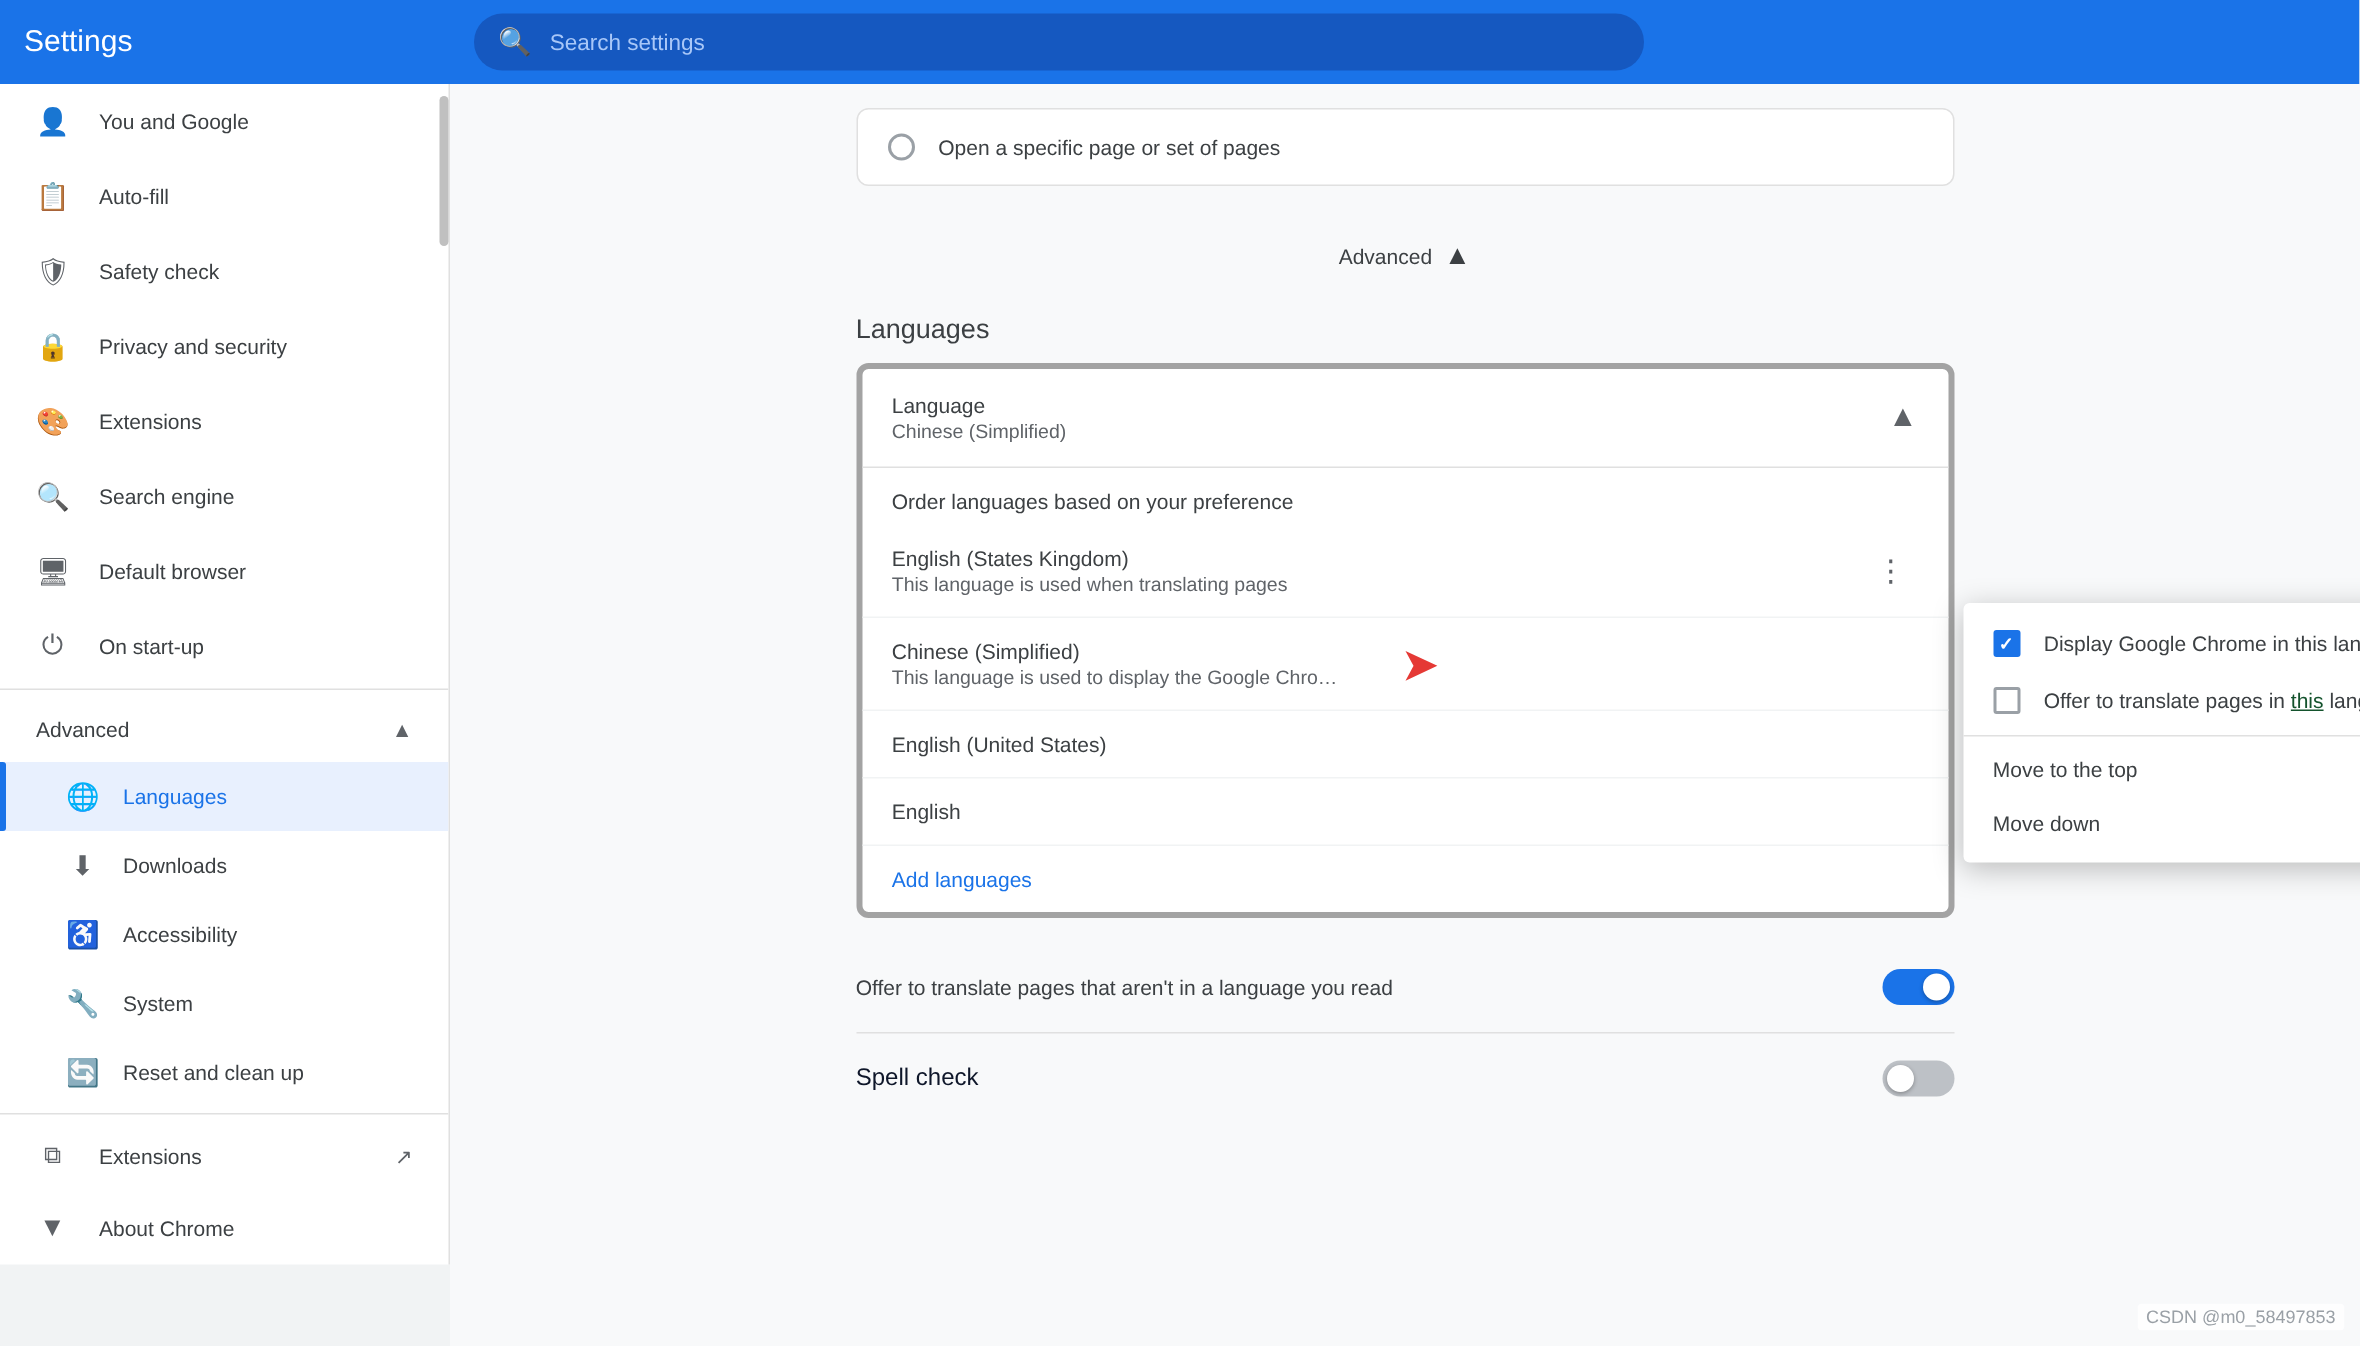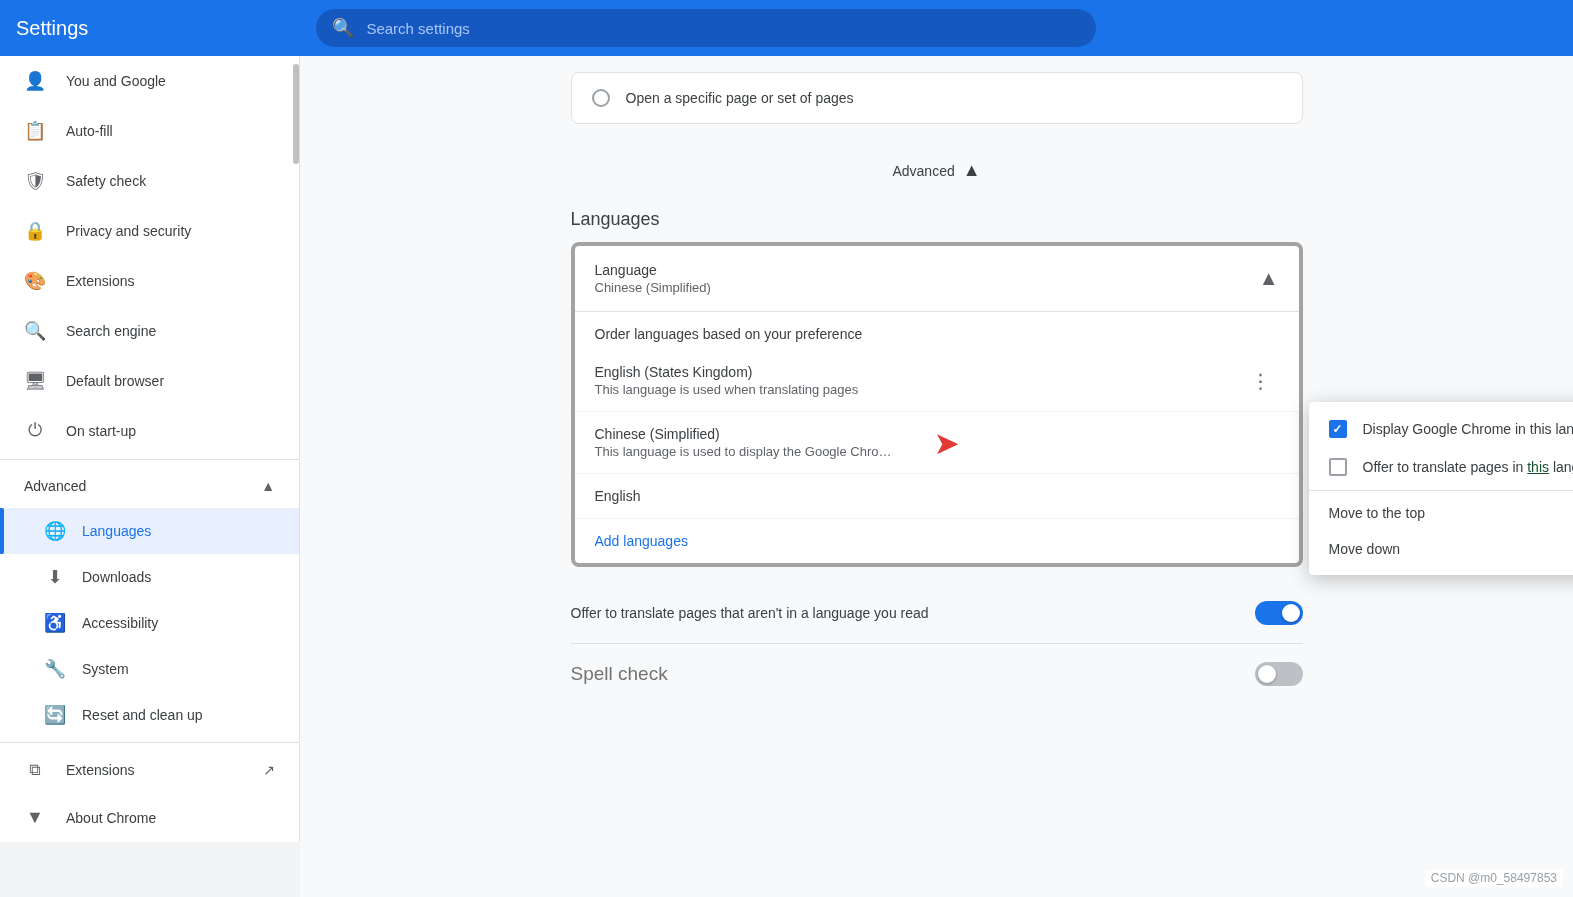--- a/index.html
+++ b/index.html
@@ -312,21 +312,21 @@
       flex-shrink: 0;
     }
 
     
     .spell-check-row {
       display: flex;
       align-items: center;
       justify-content: space-between;
       padding: 18px 0;
     }
-    .spell-check-label { font-size: 19px; color: #737373; }
+    .spell-check-label { font-size: 16px; color: #0f172a; }
 
     .watermark {
       position: fixed;
       bottom: 10px;
       right: 10px;
       font-size: 12px;
       color: #9aa0a6;
       background: rgba(255,255,255,0.8);
       padding: 2px 6px;
       border-radius: 3px;
@@ -508,20 +508,25 @@
             <div class="context-menu-divider"></div>
             <div class="context-menu-item">
               <span>Move to the top</span>
             </div>
             <div class="context-menu-item">
               <span>Move down</span>
             </div>
           </div>
         </div>
 
+        <div class="language-row">
+          <div class="language-row-left">
+            <div class="lang-name">English (United States)</div>
+          </div>
+        </div>
 
         <div class="language-row">
           <div class="language-row-left">
             <div class="lang-name">English</div>
           </div>
         </div>
 
         <div class="add-languages">Add languages</div>
 
       </div>

